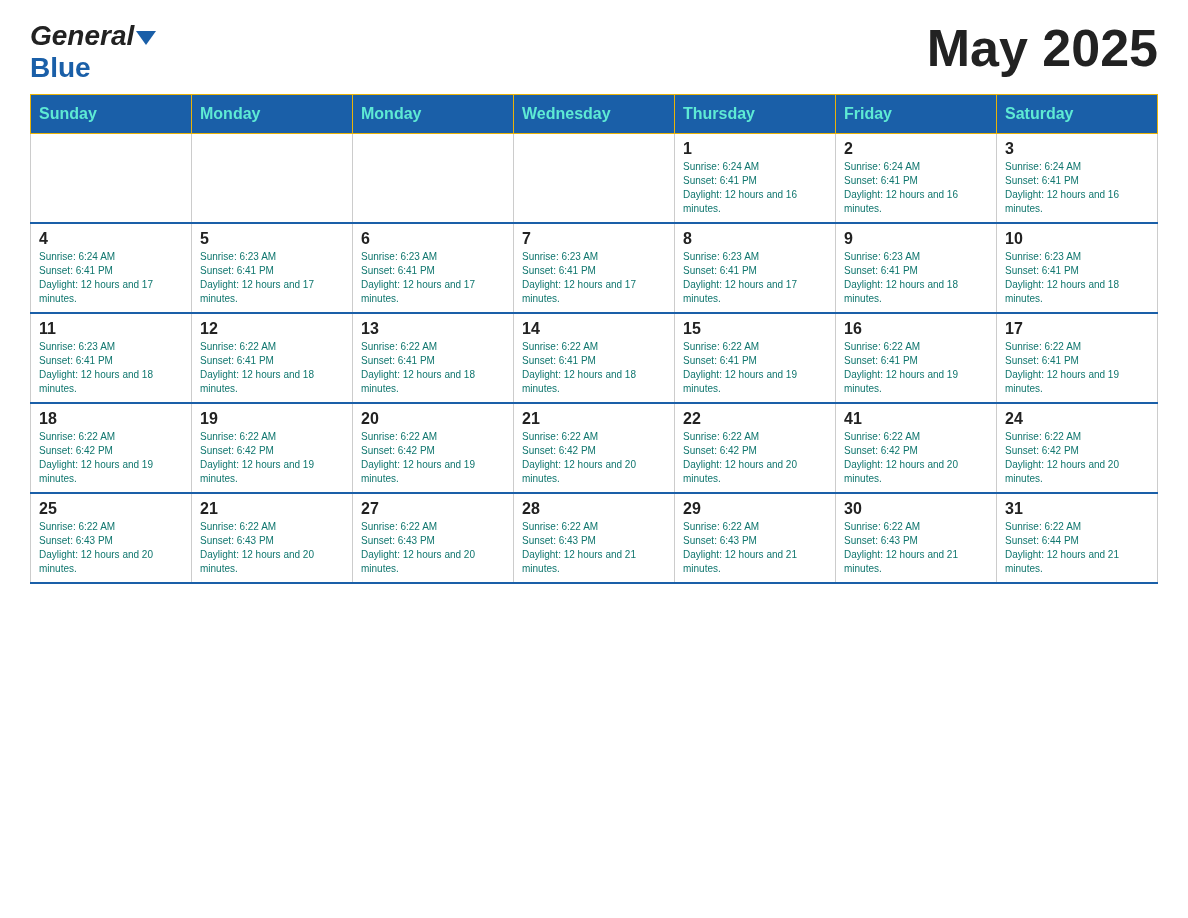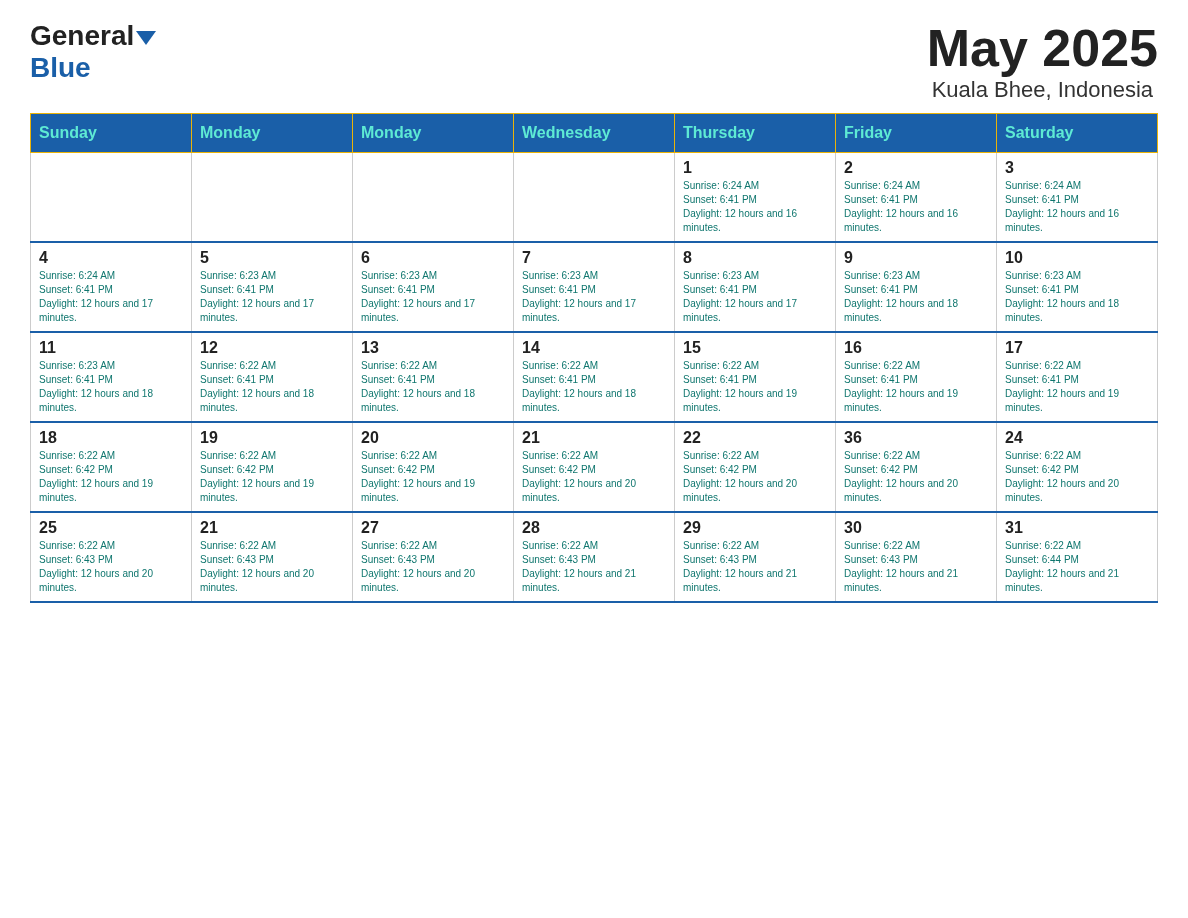--- a/index.html
+++ b/index.html
@@ -18,20 +18,21 @@
       margin-bottom: 10px;
     }
     .logo {
       display: flex;
       align-items: center;
     }
     .logo-text-general {
       font-size: 28px;
       font-weight: bold;
       color: #222;
+      font-style: italic;
     }
     .logo-text-blue {
       font-size: 28px;
       font-weight: bold;
       color: #1a5fa8;
     }
     .logo-arrow {
       width: 0;
       height: 0;
       border-left: 10px solid transparent;
@@ -105,21 +106,20 @@
     <div style="display:flex;flex-direction:column;align-items:flex-start;">
       <div style="display:flex;align-items:center;">
         <span class="logo-text-general">General</span>
         <span class="logo-arrow"></span>
       </div>
       <span class="logo-text-blue">Blue</span>
     </div>
   </div>
   <div class="title-block">
     <h1>May 2025</h1>
-    <h2>Kuala Bhee, Indonesia</h2>
   </div>
 </div>
 
 <table class="calendar">
   <thead>
     <tr>
     <th>Sunday</th>
         <th>Monday</th>
         <th>Monday</th>
         <th>Wednesday</th>
@@ -222,21 +222,21 @@
         </td>
         <td>
           <span class="day-num">21</span>
           <div class="day-info">Sunrise: 6:22 AM<br>Sunset: 6:42 PM<br>Daylight: 12 hours and 20 minutes.</div>
         </td>
         <td>
           <span class="day-num">22</span>
           <div class="day-info">Sunrise: 6:22 AM<br>Sunset: 6:42 PM<br>Daylight: 12 hours and 20 minutes.</div>
         </td>
         <td>
-          <span class="day-num">36</span>
+          <span class="day-num">41</span>
           <div class="day-info">Sunrise: 6:22 AM<br>Sunset: 6:42 PM<br>Daylight: 12 hours and 20 minutes.</div>
         </td>
         <td>
           <span class="day-num">24</span>
           <div class="day-info">Sunrise: 6:22 AM<br>Sunset: 6:42 PM<br>Daylight: 12 hours and 20 minutes.</div>
         </td>
       </tr>
       <tr>
         <td>
           <span class="day-num">25</span>

